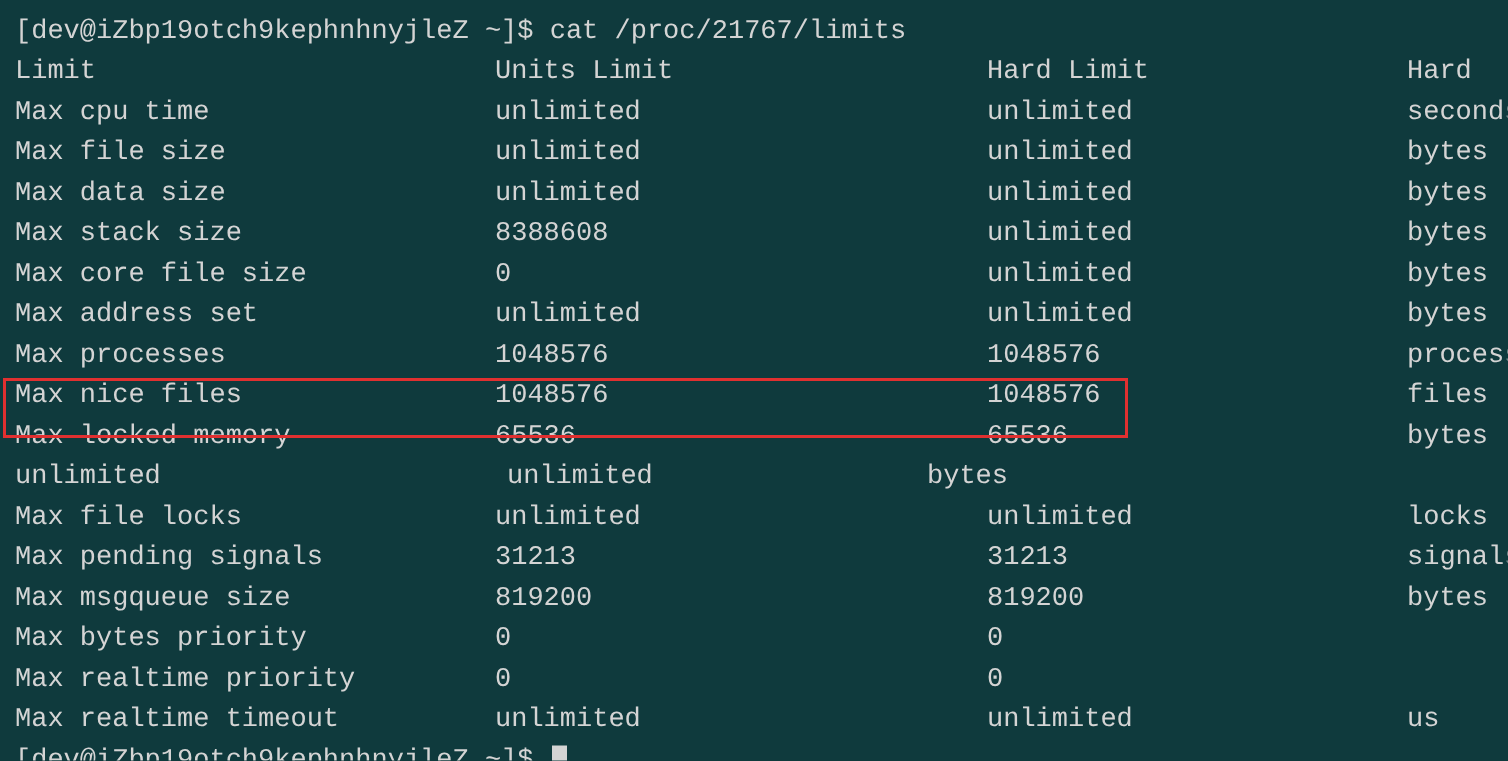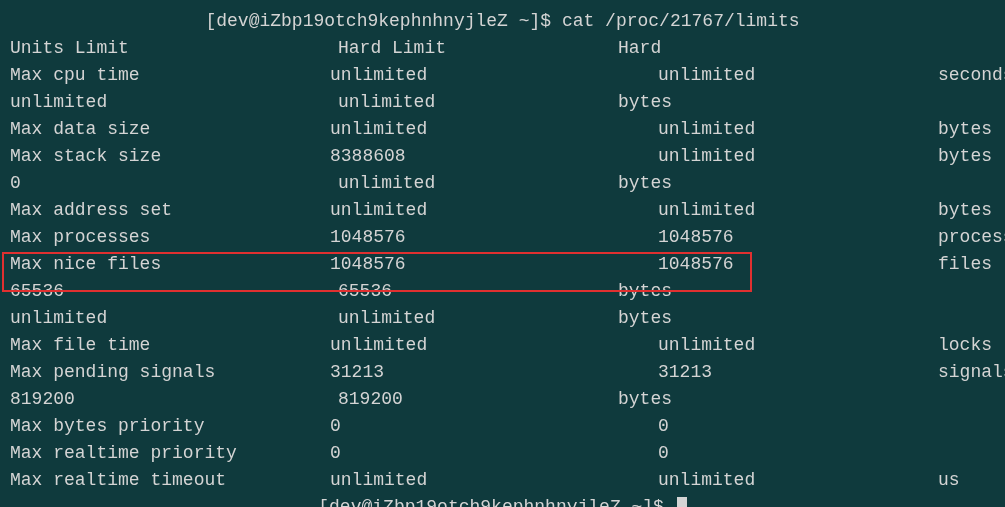--- a/index.html
+++ b/index.html
@@ -8,21 +8,21 @@
     font-family: "Consolas", "Courier New", monospace;
     font-size: 18px;
     color: #d4d4d4;
     width: 1005px;
     height: 507px;
     overflow: hidden;
     padding: 8px 10px;
     line-height: 1.5;
     position: relative;
   }
-  .line { white-space: pre; text-align: center; }
+  .line { white-space: pre; }
   .cmd { color: #d4d4d4; }
   .row { display: flex; }
   .c1 { width: 320px; flex-shrink: 0; }
   .c2 { width: 280px; flex-shrink: 0; }
   .c3 { width: 280px; flex-shrink: 0; margin-left: 48px; }
   .c4 { flex-shrink: 0; }
   .highlight-box {
     position: absolute;
     border: 2px solid #e03030;
     left: 2px;
@@ -39,50 +39,53 @@
     vertical-align: text-bottom;
     margin-left: 2px;
   }
 </style>
 </head>
 <body>
 
 <div class="line"><span>[dev@iZbp19otch9kephnhnyjleZ ~]$</span> <span class="cmd">cat /proc/21767/limits</span></div>
 
 <div class="row">
+  <span class="c1">Limit</span>
   <span class="c2">Units Limit</span>
   <span class="c3">Hard Limit</span>
   <span class="c4">Hard</span>
 </div>
 
 <div id="rows-container">
     <div class="row">
       <span class="c1">Max cpu time</span>
       <span class="c2">unlimited</span>
       <span class="c3">unlimited</span>
       <span class="c4">seconds</span>
     </div>
     <div class="row">
+      <span class="c1">Max file size</span>
       <span class="c2">unlimited</span>
       <span class="c3">unlimited</span>
       <span class="c4">bytes</span>
     </div>
     <div class="row">
       <span class="c1">Max data size</span>
       <span class="c2">unlimited</span>
       <span class="c3">unlimited</span>
       <span class="c4">bytes</span>
     </div>
     <div class="row">
       <span class="c1">Max stack size</span>
       <span class="c2">8388608</span>
       <span class="c3">unlimited</span>
       <span class="c4">bytes</span>
     </div>
     <div class="row">
+      <span class="c1">Max core file size</span>
       <span class="c2">0</span>
       <span class="c3">unlimited</span>
       <span class="c4">bytes</span>
     </div>
     <div class="row">
       <span class="c1">Max address set</span>
       <span class="c2">unlimited</span>
       <span class="c3">unlimited</span>
       <span class="c4">bytes</span>
     </div>
@@ -92,42 +95,44 @@
       <span class="c3">1048576</span>
       <span class="c4">processes</span>
     </div>
     <div class="row">
       <span class="c1">Max nice files</span>
       <span class="c2">1048576</span>
       <span class="c3">1048576</span>
       <span class="c4">files</span>
     </div>
     <div class="row">
+      <span class="c1">Max locked memory</span>
       <span class="c2">65536</span>
       <span class="c3">65536</span>
       <span class="c4">bytes</span>
     </div>
     <div class="row">
       <span class="c2">unlimited</span>
       <span class="c3">unlimited</span>
       <span class="c4">bytes</span>
     </div>
     <div class="row">
-      <span class="c1">Max file time</span>
+      <span class="c1">Max file locks</span>
       <span class="c2">unlimited</span>
       <span class="c3">unlimited</span>
       <span class="c4">locks</span>
     </div>
     <div class="row">
       <span class="c1">Max pending signals</span>
       <span class="c2">31213</span>
       <span class="c3">31213</span>
       <span class="c4">signals</span>
     </div>
     <div class="row">
+      <span class="c1">Max msgqueue size</span>
       <span class="c2">819200</span>
       <span class="c3">819200</span>
       <span class="c4">bytes</span>
     </div>
     <div class="row">
       <span class="c1">Max bytes priority</span>
       <span class="c2">0</span>
       <span class="c3">0</span>
       <span class="c4"></span>
     </div>

